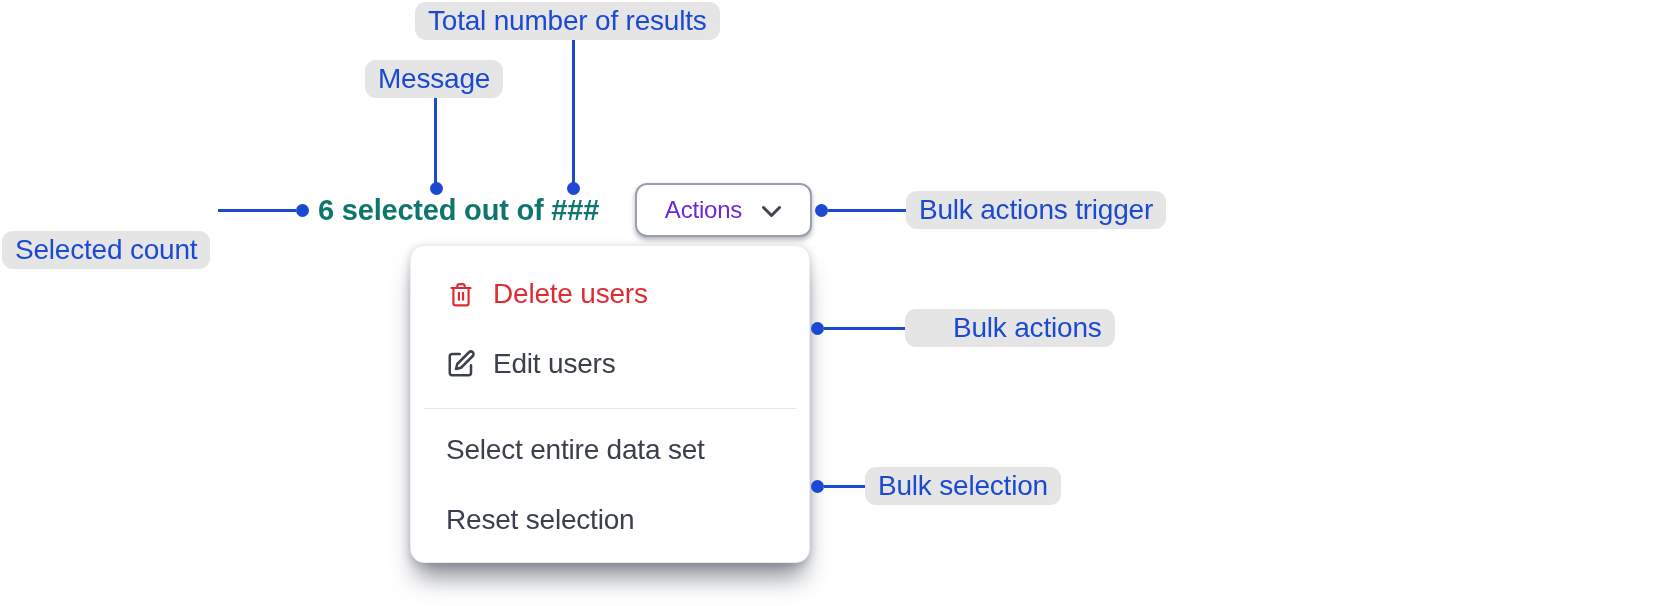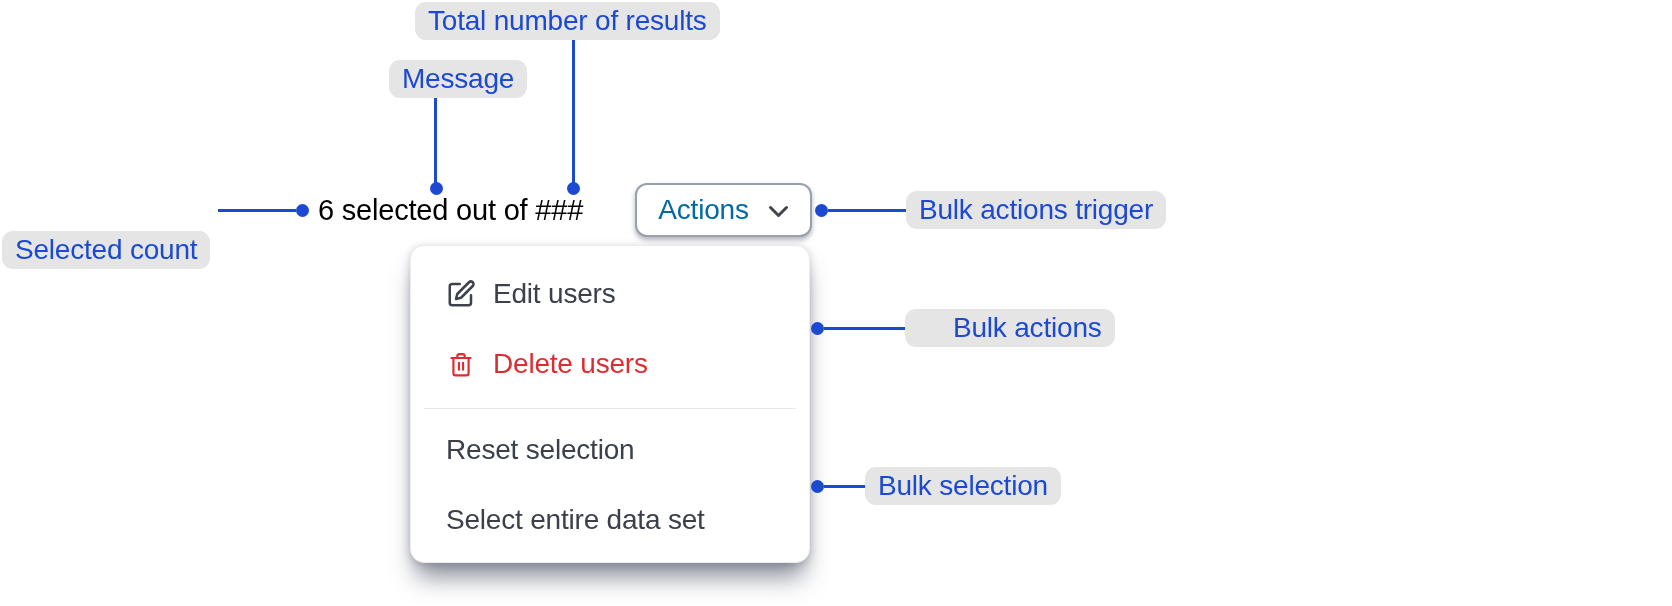--- a/index.html
+++ b/index.html
@@ -14,31 +14,31 @@
     background:#e5e5e5;color:#1c49d2;font-size:28px;letter-spacing:-0.2px;
     border-radius:11px;white-space:nowrap;
   }
   
   .hline{position:absolute;height:3px;background:#1c49d2;}
   .vline{position:absolute;width:3px;background:#1c49d2;}
   .dot{position:absolute;width:13px;height:13px;border-radius:50%;background:#1c49d2;}
   
   .message{
     position:absolute;left:318px;top:194px;height:33px;line-height:33px;
-    font-size:29px;color:#000000;letter-spacing:-0.2px;white-space:nowrap;
+    font-size:29px;color:#0f766e;letter-spacing:-0.2px;white-space:nowrap;font-weight:bold;
   }
   .actions-btn{
     position:absolute;left:635px;top:183px;width:177px;height:54px;
     box-sizing:border-box;background:#ffffff;border:2.5px solid #99a0ac;
     border-radius:12px;display:flex;align-items:center;justify-content:center;
     gap:19px;cursor:pointer;padding:0;
     box-shadow:0 3px 5px rgba(82,89,104,.45);
     font-family:"Liberation Sans", sans-serif;
   }
-  .actions-btn .lbl{font-size:28px;color:#0369a1;letter-spacing:-0.2px;}
+  .actions-btn .lbl{font-size:24px;color:#6d28d9;letter-spacing:-0.2px;}
   .actions-btn svg{display:block;margin-top:3px;}
   
   .panel{
     position:absolute;left:410px;top:245px;width:400px;height:318px;
     box-sizing:border-box;background:#ffffff;border:1px solid #ececf0;
     border-radius:14px;padding-top:13px;
     box-shadow:0 2px 8px rgba(70,76,92,.28), 0 20px 24px -6px rgba(70,76,92,.62);
   }
   .menu-item{
     height:70px;display:flex;align-items:center;gap:17px;
@@ -49,21 +49,21 @@
   .menu-item .ico{width:30px;height:31px;display:flex;align-items:center;justify-content:center;}
   .divider{height:1px;background:#e7e8ea;margin:9px 13px 6px 13px;}
 </style>
 </head>
 <body>
 
 <div class="chip" style="left:415px;top:2px;">Total number of results</div>
 <div class="vline" style="left:572px;top:40px;height:145px;"></div>
 <div class="dot" style="left:567px;top:182px;"></div>
 
-<div class="chip" style="left:365px;top:60px;margin-left:24px;">Message</div>
+<div class="chip" style="left:365px;top:60px;">Message</div>
 <div class="vline" style="left:434px;top:98px;height:87px;"></div>
 <div class="dot" style="left:430px;top:182px;"></div>
 
 <div class="chip" style="left:2px;top:191px;margin-top:40px;">Selected count</div>
 <div class="hline" style="left:218px;top:209px;width:78px;"></div>
 <div class="dot" style="left:296px;top:204px;"></div>
 
 <div class="message">6 selected out of ###</div>
 
 <button class="actions-btn">
@@ -74,51 +74,51 @@
     </svg>
   </span>
 </button>
 
 <div class="dot" style="left:815px;top:204px;"></div>
 <div class="hline" style="left:828px;top:209px;width:78px;"></div>
 <div class="chip" style="left:906px;top:191px;">Bulk actions trigger</div>
 
 <div class="panel">
 
-  <div class="menu-item">
-    <span class="ico">
-      <svg width="30" height="30" viewBox="0 0 24 24" fill="none" stroke="#3d424d" stroke-width="2" stroke-linecap="round" stroke-linejoin="round">
-        <path d="M11 4H5a2 2 0 0 0-2 2v13a2 2 0 0 0 2 2h13a2 2 0 0 0 2-2v-6"></path>
-        <path d="M18.4 2.6a2.1 2.1 0 0 1 3 3L12 15l-4 1 1-4 9.4-9.4z"></path>
-      </svg>
-    </span>
-    <span>Edit users</span>
-  </div>
-
   <div class="menu-item danger">
     <span class="ico">
       <svg width="26" height="31" viewBox="0 0 24 24" fill="none" stroke="#df2c33" stroke-width="2" stroke-linecap="round" stroke-linejoin="round">
         <line x1="3.2" y1="6" x2="20.8" y2="6"></line>
         <path d="M19 6v14a2 2 0 0 1-2 2H7a2 2 0 0 1-2-2V6"></path>
         <path d="M8.6 6V4.4a2 2 0 0 1 2-2h2.8a2 2 0 0 1 2 2V6"></path>
         <line x1="10.1" y1="10.5" x2="10.1" y2="16.8"></line>
         <line x1="13.9" y1="10.5" x2="13.9" y2="16.8"></line>
       </svg>
     </span>
     <span>Delete users</span>
   </div>
 
+  <div class="menu-item">
+    <span class="ico">
+      <svg width="30" height="30" viewBox="0 0 24 24" fill="none" stroke="#3d424d" stroke-width="2" stroke-linecap="round" stroke-linejoin="round">
+        <path d="M11 4H5a2 2 0 0 0-2 2v13a2 2 0 0 0 2 2h13a2 2 0 0 0 2-2v-6"></path>
+        <path d="M18.4 2.6a2.1 2.1 0 0 1 3 3L12 15l-4 1 1-4 9.4-9.4z"></path>
+      </svg>
+    </span>
+    <span>Edit users</span>
+  </div>
+
   <div class="divider"></div>
 
   <div class="menu-item">
-    <span>Reset selection</span>
+    <span>Select entire data set</span>
   </div>
 
   <div class="menu-item">
-    <span>Select entire data set</span>
+    <span>Reset selection</span>
   </div>
 
 </div>
 
 <div class="dot" style="left:811px;top:322px;"></div>
 <div class="hline" style="left:824px;top:327px;width:81px;"></div>
 <div class="chip" style="left:905px;top:309px;padding-left:48px;">Bulk actions</div>
 
 <div class="dot" style="left:811px;top:480px;"></div>
 <div class="hline" style="left:824px;top:485px;width:81px;"></div>

